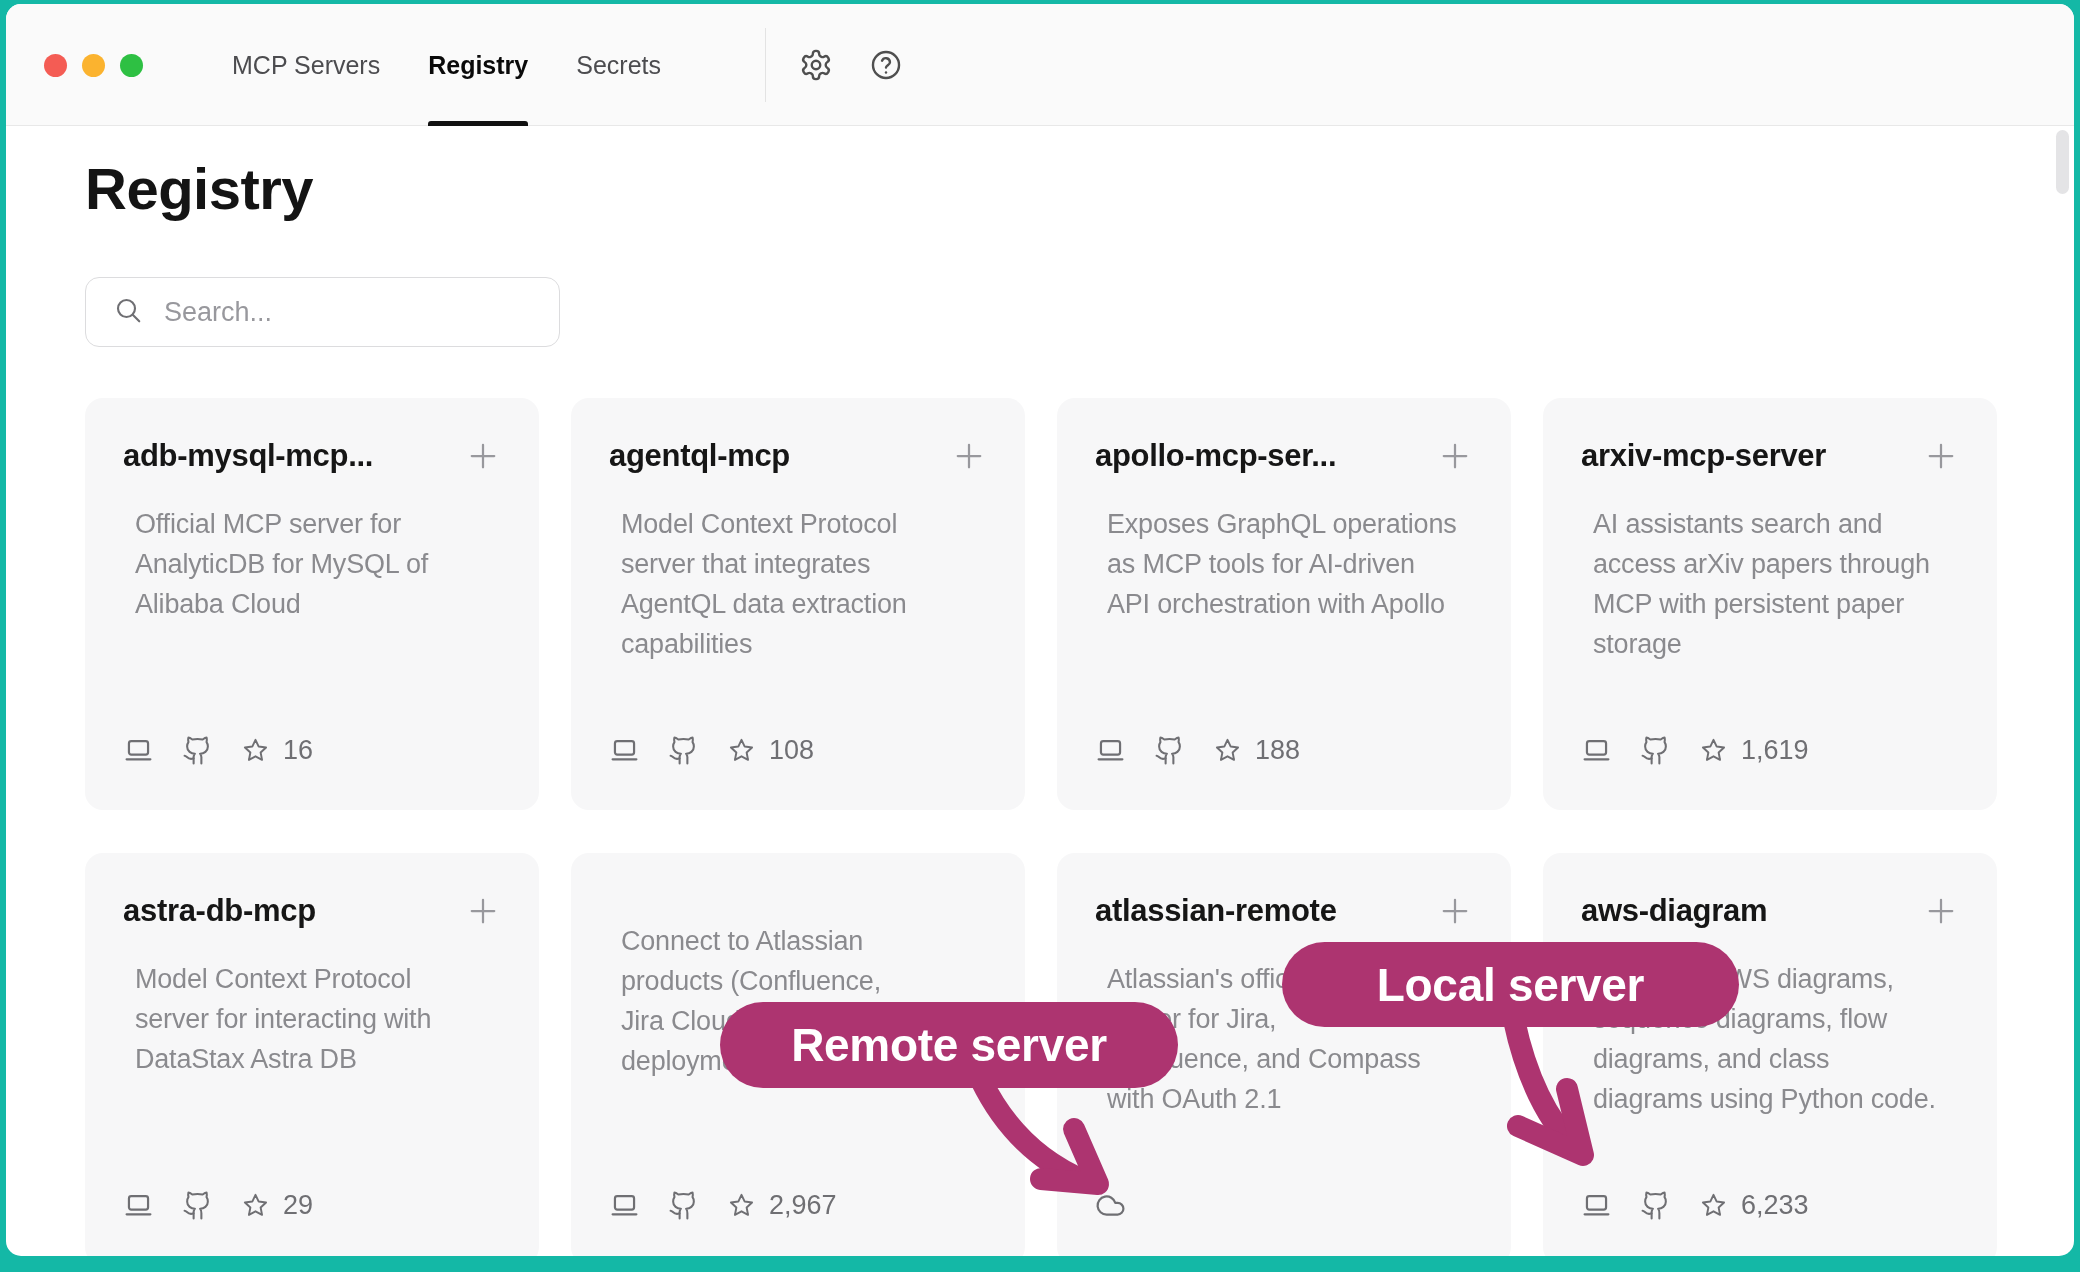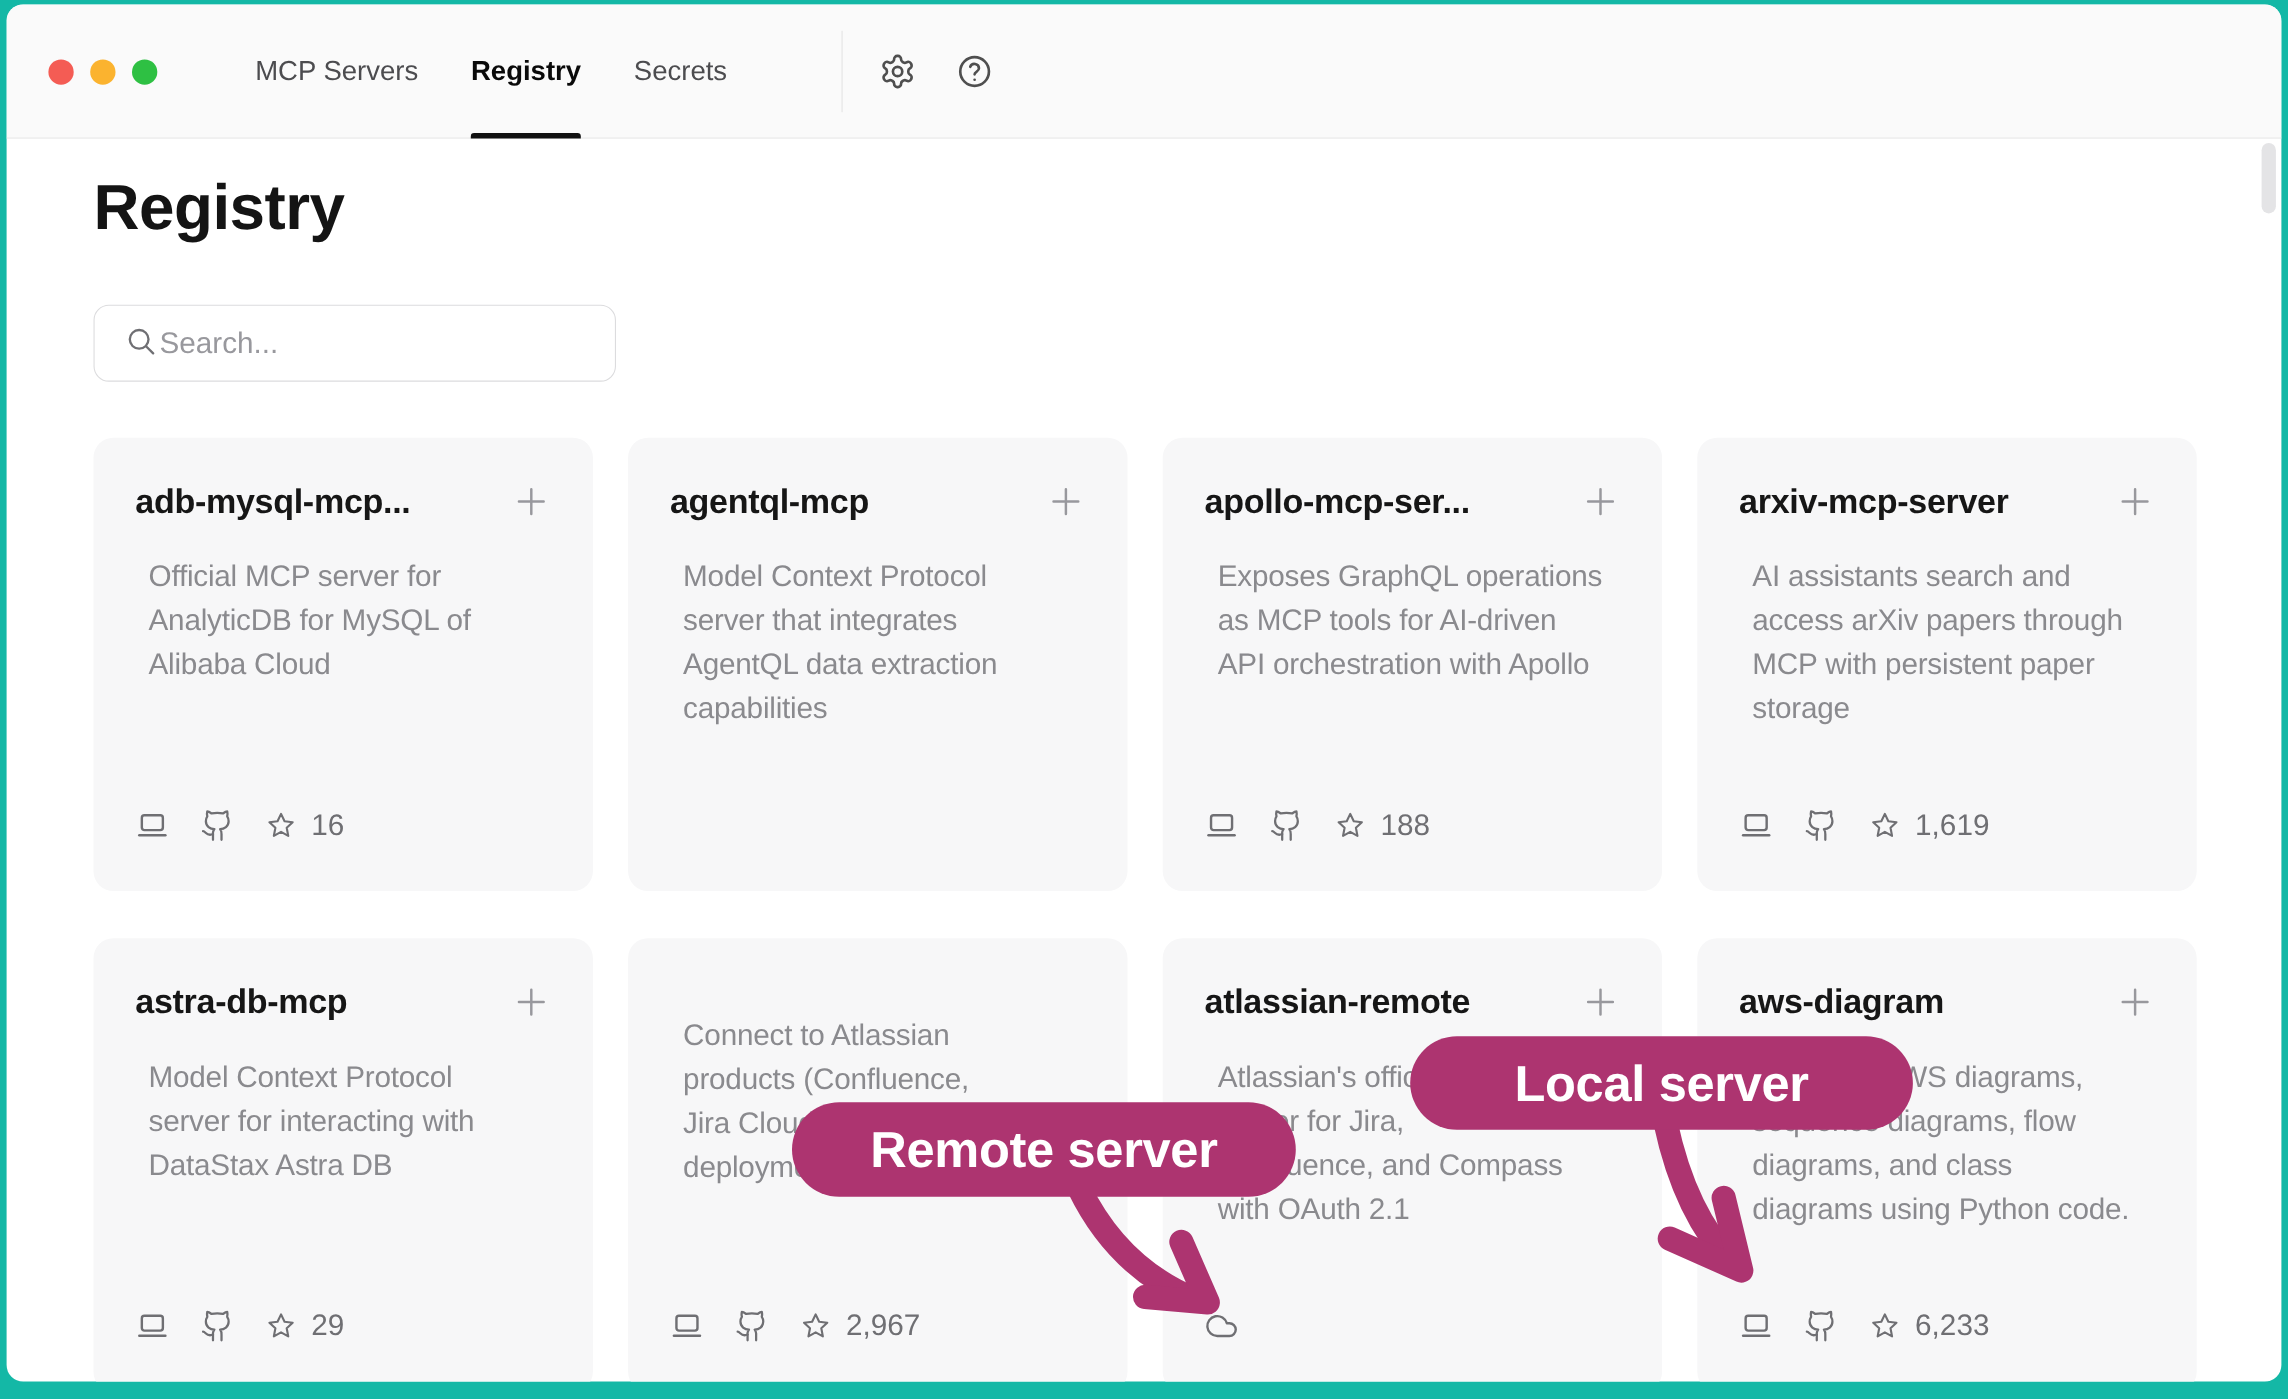--- a/index.html
+++ b/index.html
@@ -23,21 +23,21 @@
   .tb-btn{position:absolute;top:44px;width:34px;height:34px;border:none;background:transparent;
           padding:0;color:#4f4f4f;cursor:pointer;}
   .tb-btn svg{width:34px;height:34px;display:block;}
   #settings-btn{left:793px;}
   #help-btn{left:863px;}
   
   .main{padding:28px 0 0 79px;}
   h1.page-title{margin:0;font-size:58px;line-height:70px;font-weight:700;color:#141414;
                 letter-spacing:-0.5px;}
   .search{margin-top:53px;width:475px;height:70px;border:1.5px solid #dcdcde;border-radius:14px;
-          background:#fff;display:flex;align-items:center;padding:0 24px 0 27px;}
+          background:#fff;display:flex;align-items:center;padding:0 24px 0 27px;gap:19px;}
   .search svg{width:30px;height:30px;color:#6f6f73;flex:0 0 auto;}
   .search input{border:none;outline:none;flex:1;font-size:27px;color:#333;background:transparent;
                 font-family:inherit;}
   .search input::placeholder{color:#98989d;}
   
   .grid{margin-top:51px;display:grid;grid-template-columns:repeat(4,454px);
         grid-auto-rows:412px;gap:43px 32px;}
   .card{background:#f7f7f8;border-radius:18px;padding:38px 38px 44px 38px;
         display:flex;flex-direction:column;}
   .card-head{display:flex;align-items:flex-end;justify-content:space-between;gap:8px;}
@@ -148,20 +148,42 @@
       <button class="add-btn">
         <span><svg viewBox="0 0 24 24" fill="none" stroke="currentColor" stroke-width="1.5" stroke-linecap="round">
                     <path d="M4.5 12h15M12 4.5v15"></path>
                   </svg></span>
       </button>
     </div>
     <p class="card-desc">Model Context Protocol
 server that integrates
 AgentQL data extraction
 capabilities</p>
+    <div class="card-foot">
+              <span class="icon">
+                <svg viewBox="0 0 24 24" fill="none" stroke="currentColor" stroke-width="1.7" stroke-linecap="round" stroke-linejoin="round">
+                  <rect x="4.6" y="4.8" width="14.8" height="10.4" rx="1.8"></rect>
+                  <path d="M2.8 18.8h18.4"></path>
+                </svg>
+              </span>
+              <span class="icon">
+                <svg viewBox="0 0 24 24" fill="none" stroke="currentColor" stroke-width="1.6" stroke-linecap="round" stroke-linejoin="round">
+                  <path d="M15 22v-4a4.8 4.8 0 0 0-1-3.5c3 0 6-2 6-5.5.08-1.25-.27-2.48-1-3.5.28-1.15.28-2.35 0-3.5 0 0-1 0-3 1.5-2.64-.5-5.36-.5-8 0C6 2 5 2 5 2c-.3 1.15-.3 2.35 0 3.5A5.403 5.403 0 0 0 4 9c0 3.5 3 5.5 6 5.5-.39.49-.68 1.05-.85 1.65-.17.6-.22 1.23-.15 1.85v4"></path>
+                  <path d="M9 18c-4.51 2-5-2-7-2"></path>
+                </svg>
+              </span>
+              <span class="stars">
+                <span>
+                  <svg viewBox="0 0 24 24" fill="none" stroke="currentColor" stroke-width="1.6" stroke-linejoin="round">
+                    <path d="M12 3.2l2.65 5.55 6.1.75-4.5 4.2 1.17 6.05L12 16.8l-5.42 2.95 1.17-6.05-4.5-4.2 6.1-.75z"></path>
+                  </svg>
+                </span>
+                <span class="star-num">108</span>
+              </span>
+            </div>
   </article>
           <article class="card">
     <div class="card-head">
       <h3 class="card-title">apollo-mcp-ser...</h3>
       <button class="add-btn">
         <span><svg viewBox="0 0 24 24" fill="none" stroke="currentColor" stroke-width="1.5" stroke-linecap="round">
                     <path d="M4.5 12h15M12 4.5v15"></path>
                   </svg></span>
       </button>
     </div>

